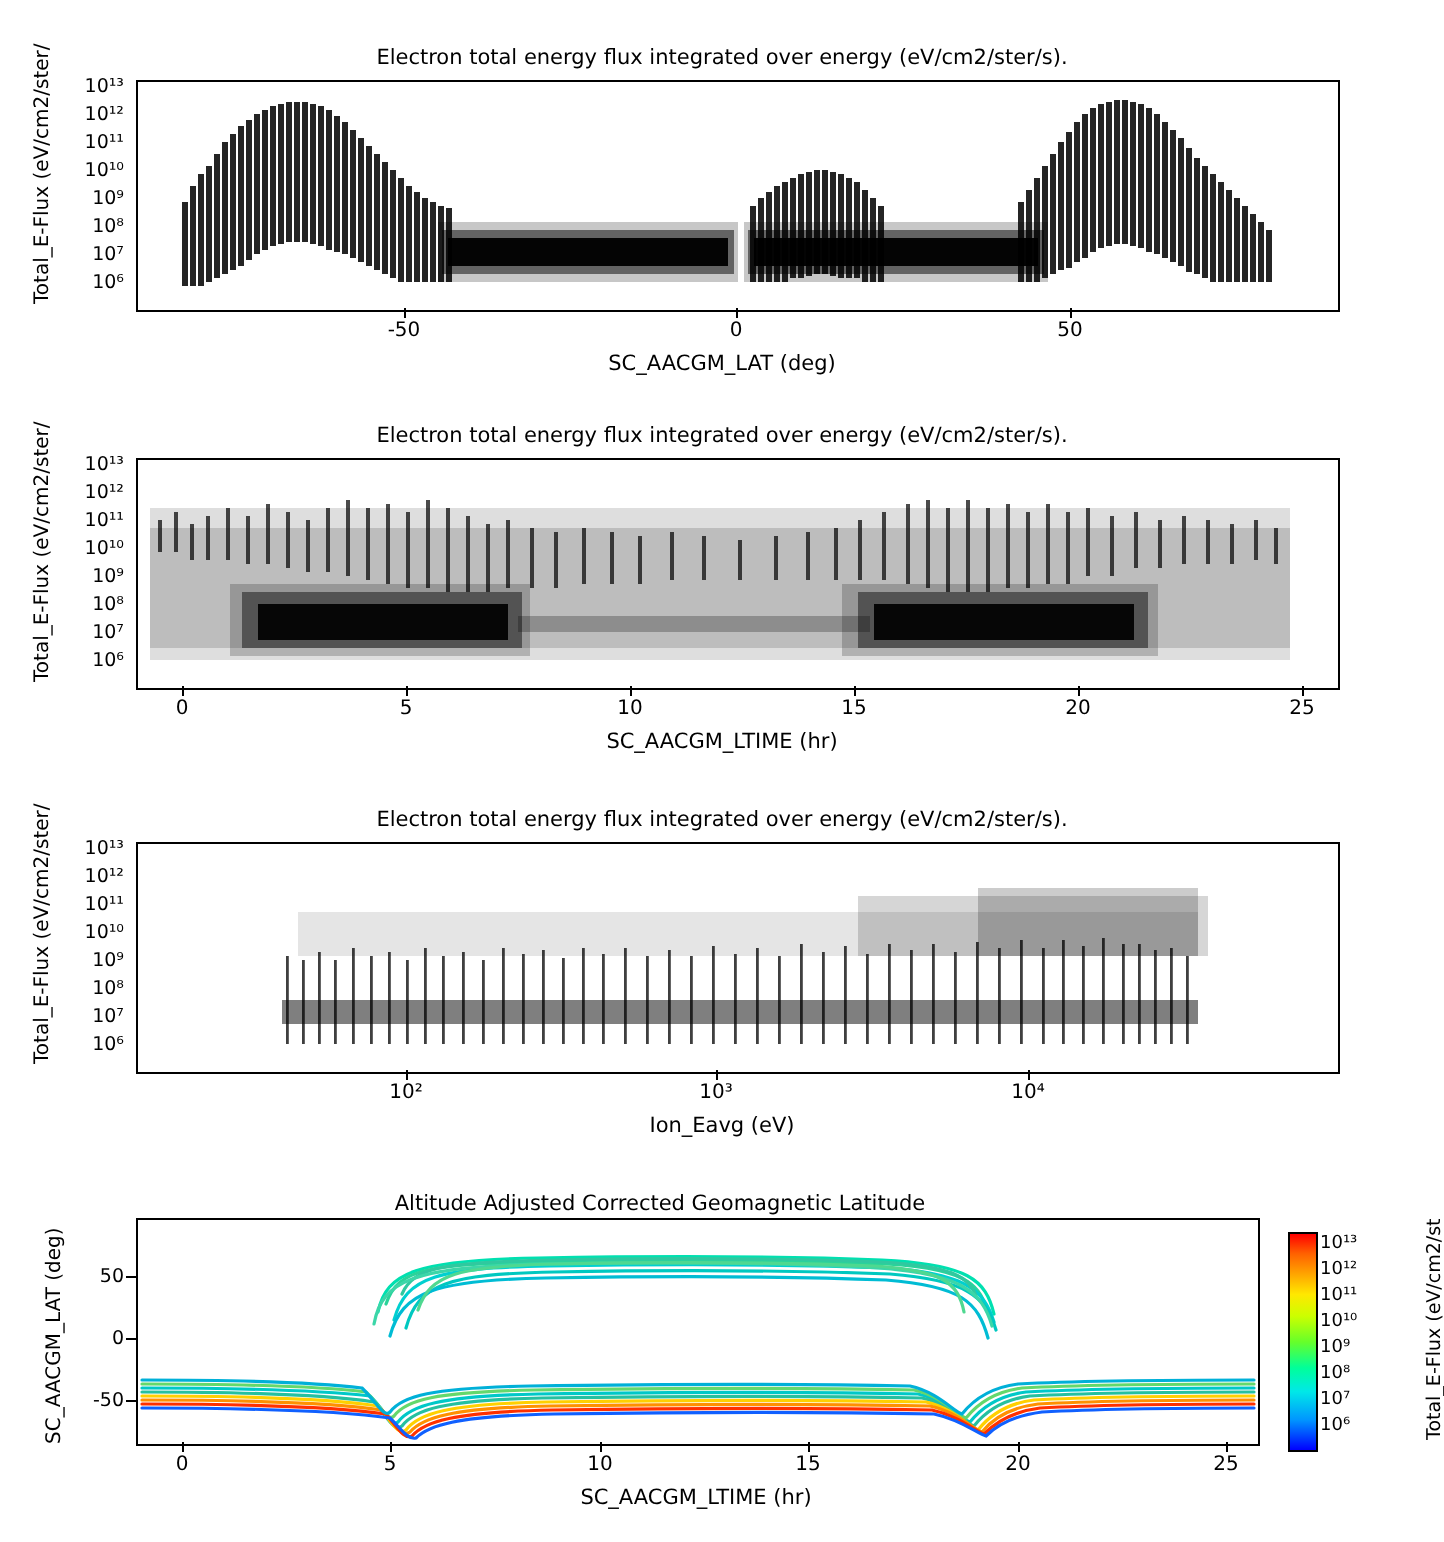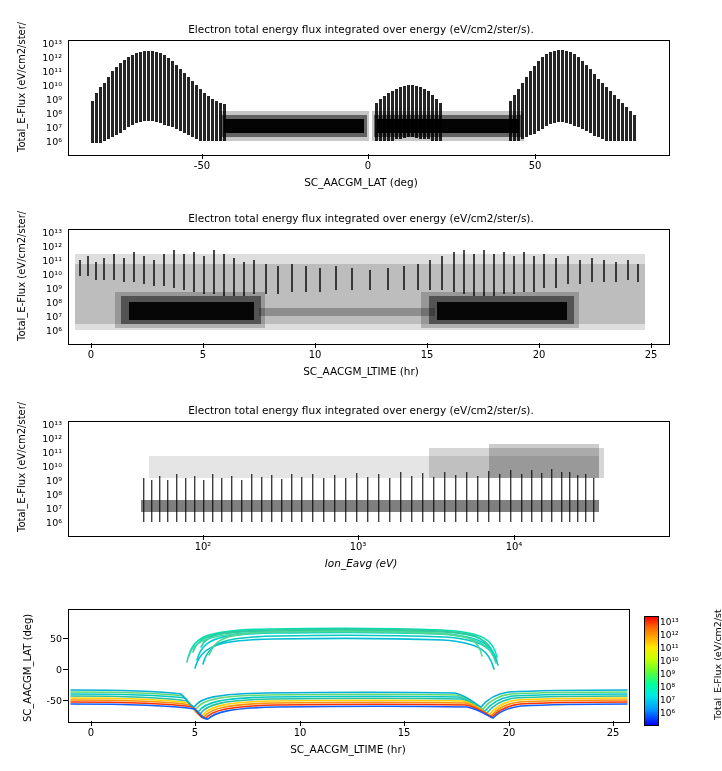--- a/index.html
+++ b/index.html
@@ -323,24 +323,25 @@
       </g>
     </svg>
   </div>
 
   <div class="tickmark" style="left:203px;top:145px;width:1px;height:5px;"></div>
   <div class="tickmark" style="left:358px;top:145px;width:1px;height:5px;"></div>
   <div class="tickmark" style="left:514px;top:145px;width:1px;height:5px;"></div>
   <div class="xtick" style="left:179px;top:151px;width:48px;">10²</div>
   <div class="xtick" style="left:334px;top:151px;width:48px;">10³</div>
   <div class="xtick" style="left:490px;top:151px;width:48px;">10⁴</div>
-  <div class="xlabel" style="left:0;top:167px;width:722px;text-align:center;font-style:italic;">Ion_Eavg (eV)</div>
+  <div class="xlabel" style="left:0;top:167px;width:722px;text-align:center;">Ion_Eavg (eV)</div>
 </div>
 
 <div class="panel" style="top:580px;height:191px;">
+  <div class="title" style="top:16px;width:660px;">Altitude Adjusted Corrected Geomagnetic  Latitude</div>
   <div class="ylabel" style="left:22px;top:142px;">SC_AACGM_LAT (deg)</div>
 
   <div class="ytick" style="left:34px;top:53px;width:28px;">50</div>
   <div class="ytick" style="left:34px;top:84px;width:28px;">0</div>
   <div class="ytick" style="left:34px;top:115px;width:28px;">-50</div>
   <div class="tickmark" style="left:63px;top:58px;width:5px;height:1px;"></div>
   <div class="tickmark" style="left:63px;top:89px;width:5px;height:1px;"></div>
   <div class="tickmark" style="left:63px;top:120px;width:5px;height:1px;"></div>
 
   <div class="plotbox" style="left:68px;top:29px;width:560px;height:112px;">

